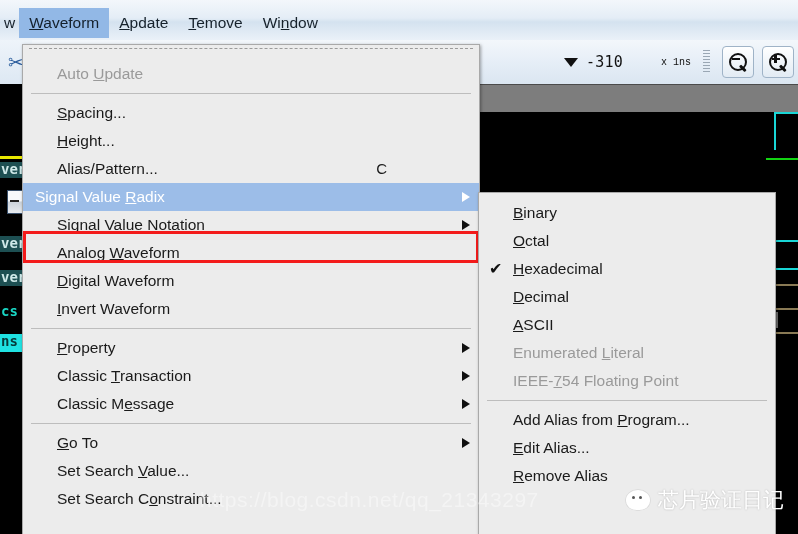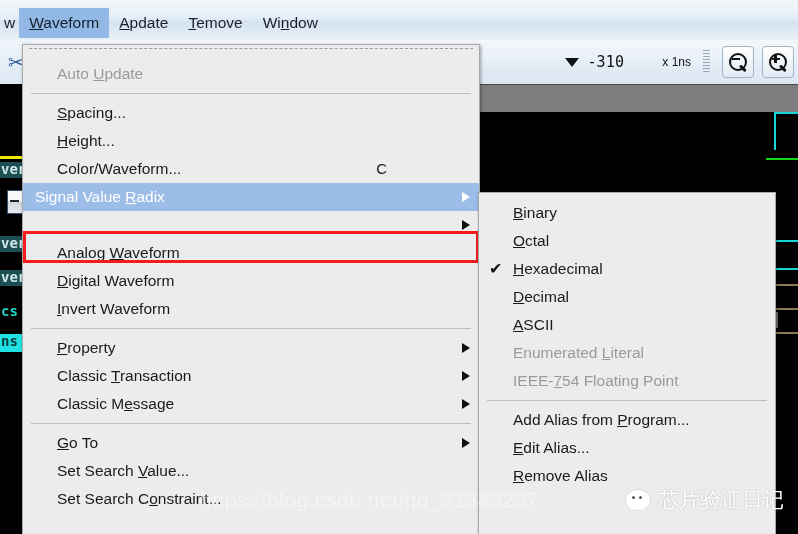--- a/index.html
+++ b/index.html
@@ -87,22 +87,22 @@
   .tri-down {
     width: 0; height: 0;
     border-left: 7px solid transparent; border-right: 7px solid transparent;
     border-top: 9px solid #111;
   }
   .tbval {
     font-family: "DejaVu Sans Mono", monospace;
     font-size: 15px; color: #111; letter-spacing: .2px;
   }
   .tbunit {
-    font-family: Liberation Sans, sans-serif;
-    font-size: 12px; color: #111; margin-left: 30px;
+    font-family: Liberation Mono, monospace;
+    font-size: 10px; color: #111; margin-left: 30px;
   }
   .grip {
     width: 7px; height: 24px; margin: 0 4px;
     background: repeating-linear-gradient(to bottom, #9aa7b4 0 1px, transparent 1px 3px);
   }
   .tbbtn {
     width: 30px; height: 30px;
     border: 1px solid #9fb3c7; border-radius: 4px;
     background: linear-gradient(to bottom,#ffffff,#e2ebf4);
     display: flex; align-items: center; justify-content: center;
@@ -360,30 +360,31 @@
     </div>
     <div class="sep"></div>
 
     <div class="mi">
       <span><span class="u">S</span>pacing...</span>
     </div>
     <div class="mi">
       <span><span class="u">H</span>eight...</span>
     </div>
     <div class="mi">
-      <span>Color/Waveform...</span>
+      <span>Alias/Pattern...</span>
       <span class="accel">C</span>
     </div>
 
     <div class="mi highlight">
       <span>Signal Value <span class="u">R</span>adix</span>
       <span class="arrow"></span>
     </div>
 
     <div class="mi">
+      <span>Signal Value <span class="u">N</span>otation</span>
       <span class="arrow"></span>
     </div>
     <div class="mi">
       <span>Analog <span class="u">W</span>aveform</span>
     </div>
     <div class="mi">
       <span><span class="u">D</span>igital Waveform</span>
     </div>
     <div class="mi">
       <span><span class="u">I</span>nvert Waveform</span>

